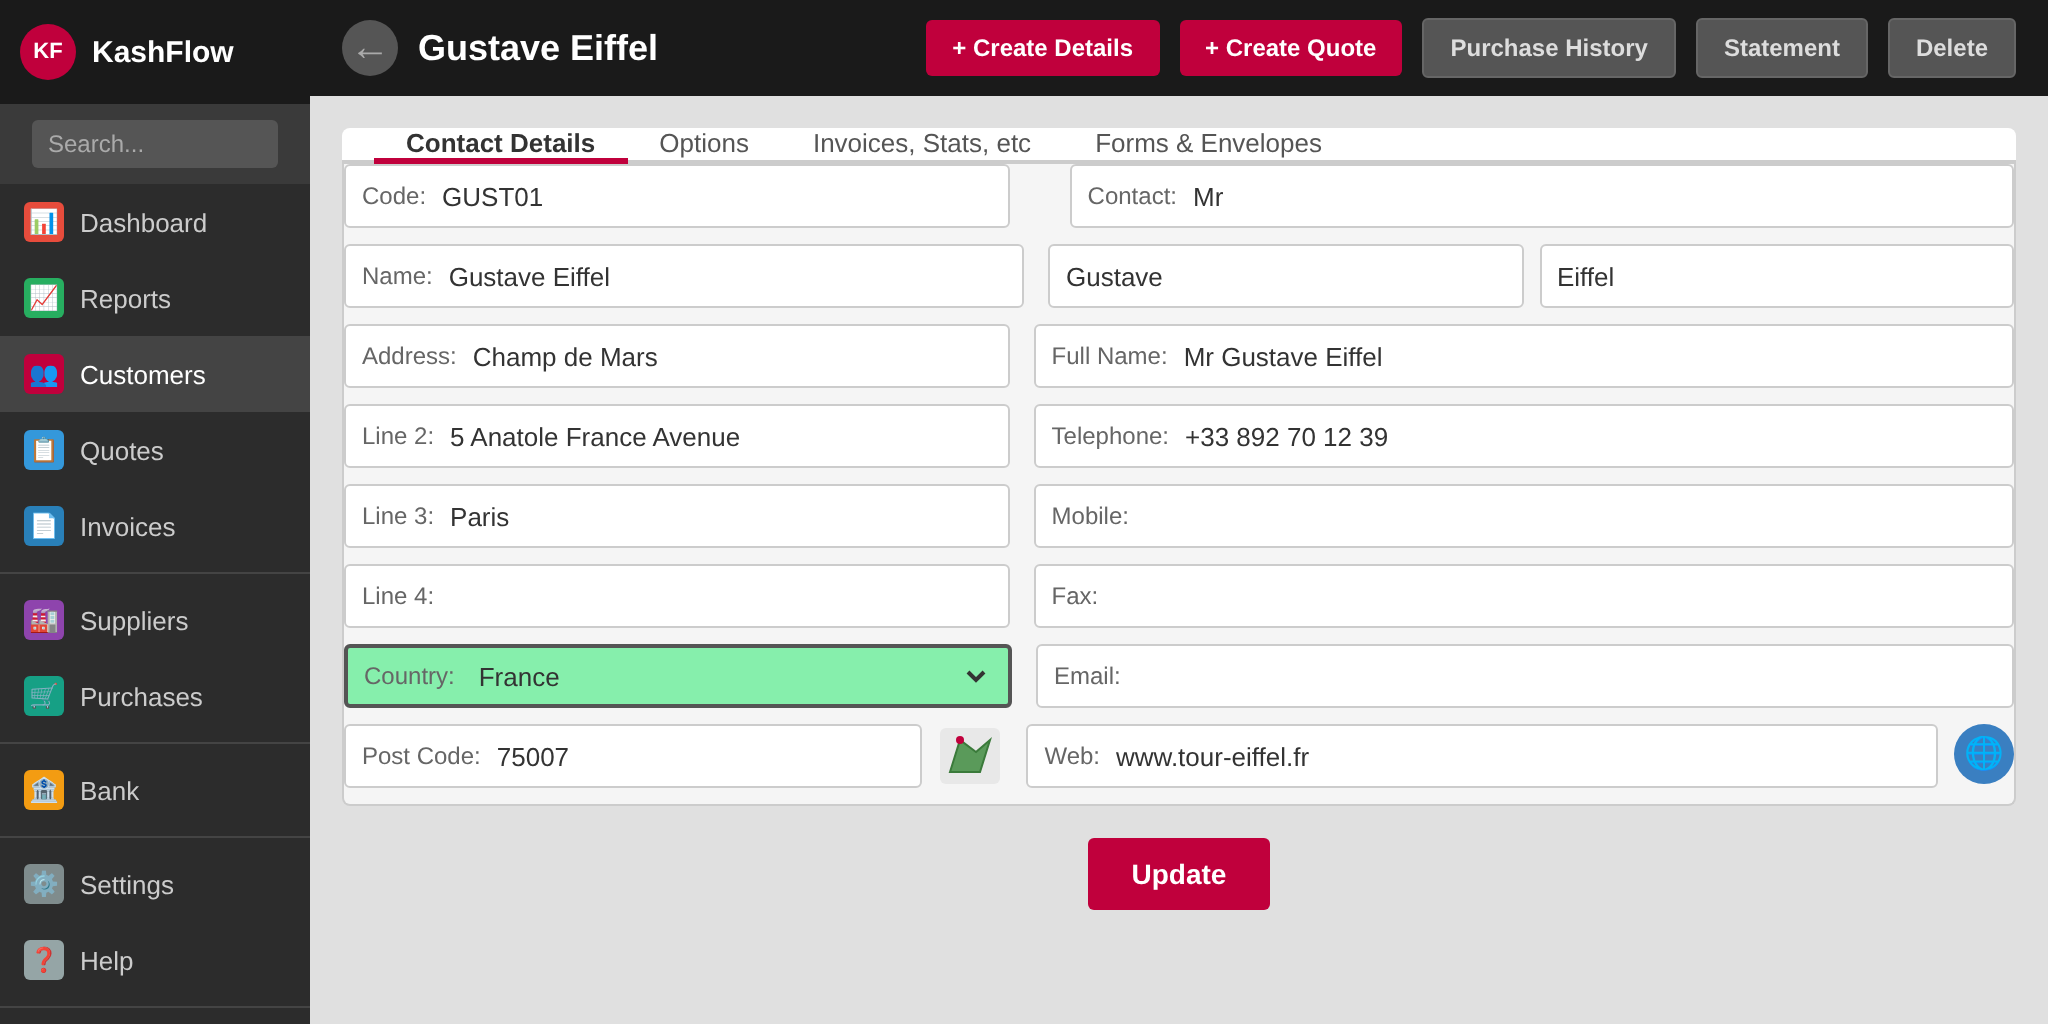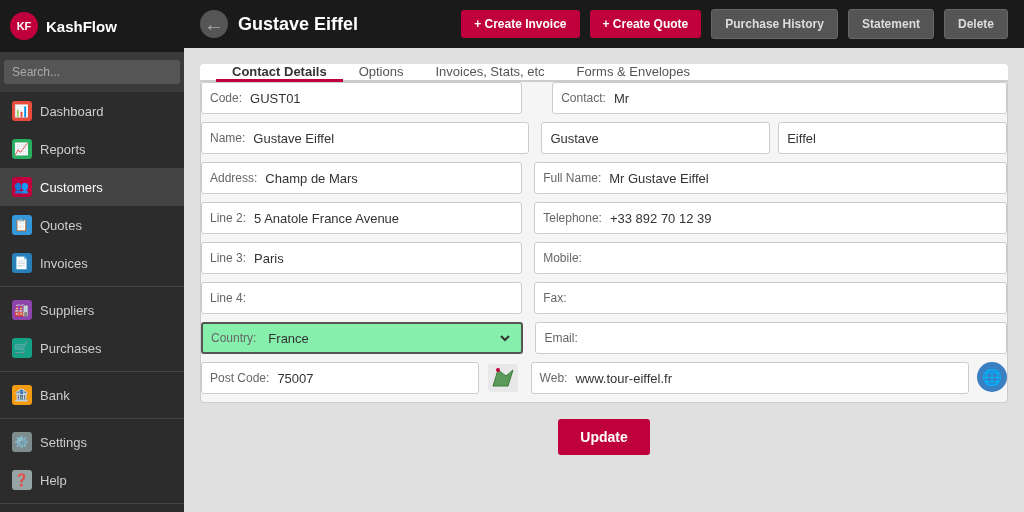--- a/index.html
+++ b/index.html
@@ -1,20 +1,20 @@
 <!DOCTYPE html>
 <html><head>
   <meta charset="utf-8">
   <style>
     * { box-sizing: border-box; margin: 0; padding: 0; }
     body { font-family: Arial, sans-serif; font-size: 13px; background: #e8e8e8; display: flex; height: 512px; overflow: hidden; }
 
     
     #sidebar {
-      width: 184px;
+      width: 155px;
       background: #2c2c2c;
       display: flex;
       flex-direction: column;
       flex-shrink: 0;
       height: 100%;
     }
     #sidebar-header {
       background: #1a1a1a;
       padding: 12px 10px;
       display: flex;
@@ -25,21 +25,21 @@
       font-weight: bold;
     }
     .kf-logo {
       width: 28px; height: 28px;
       background: #c0003c;
       border-radius: 50%;
       display: flex; align-items: center; justify-content: center;
       color: white; font-size: 11px; font-weight: bold;
     }
     #search-box {
-      padding: 8px 4px;
+      padding: 8px 16px;
       background: #3a3a3a;
     }
     #search-box input {
       width: 100%;
       background: #555;
       border: none;
       border-radius: 3px;
       padding: 5px 8px;
       color: #ccc;
       font-size: 12px;
@@ -310,21 +310,21 @@
     </div>
 
   </div>
 </div>
 
 <div id="main">
 
   <div id="topbar">
     <div id="topbar-back">←</div>
     <div id="topbar-title">Gustave Eiffel</div>
-    <button class="topbar-btn btn-pink">+ Create Invoice</button>
+    <button class="topbar-btn btn-pink">+ Create Details</button>
     <button class="topbar-btn btn-pink">+ Create Quote</button>
     <button class="topbar-btn btn-gray">Purchase History</button>
     <button class="topbar-btn btn-gray">Statement</button>
     <button class="topbar-btn btn-gray">Delete</button>
   </div>
 
   <div id="content">
 
     <div id="tabs">
       <div class="tab active">Contact Details</div>

